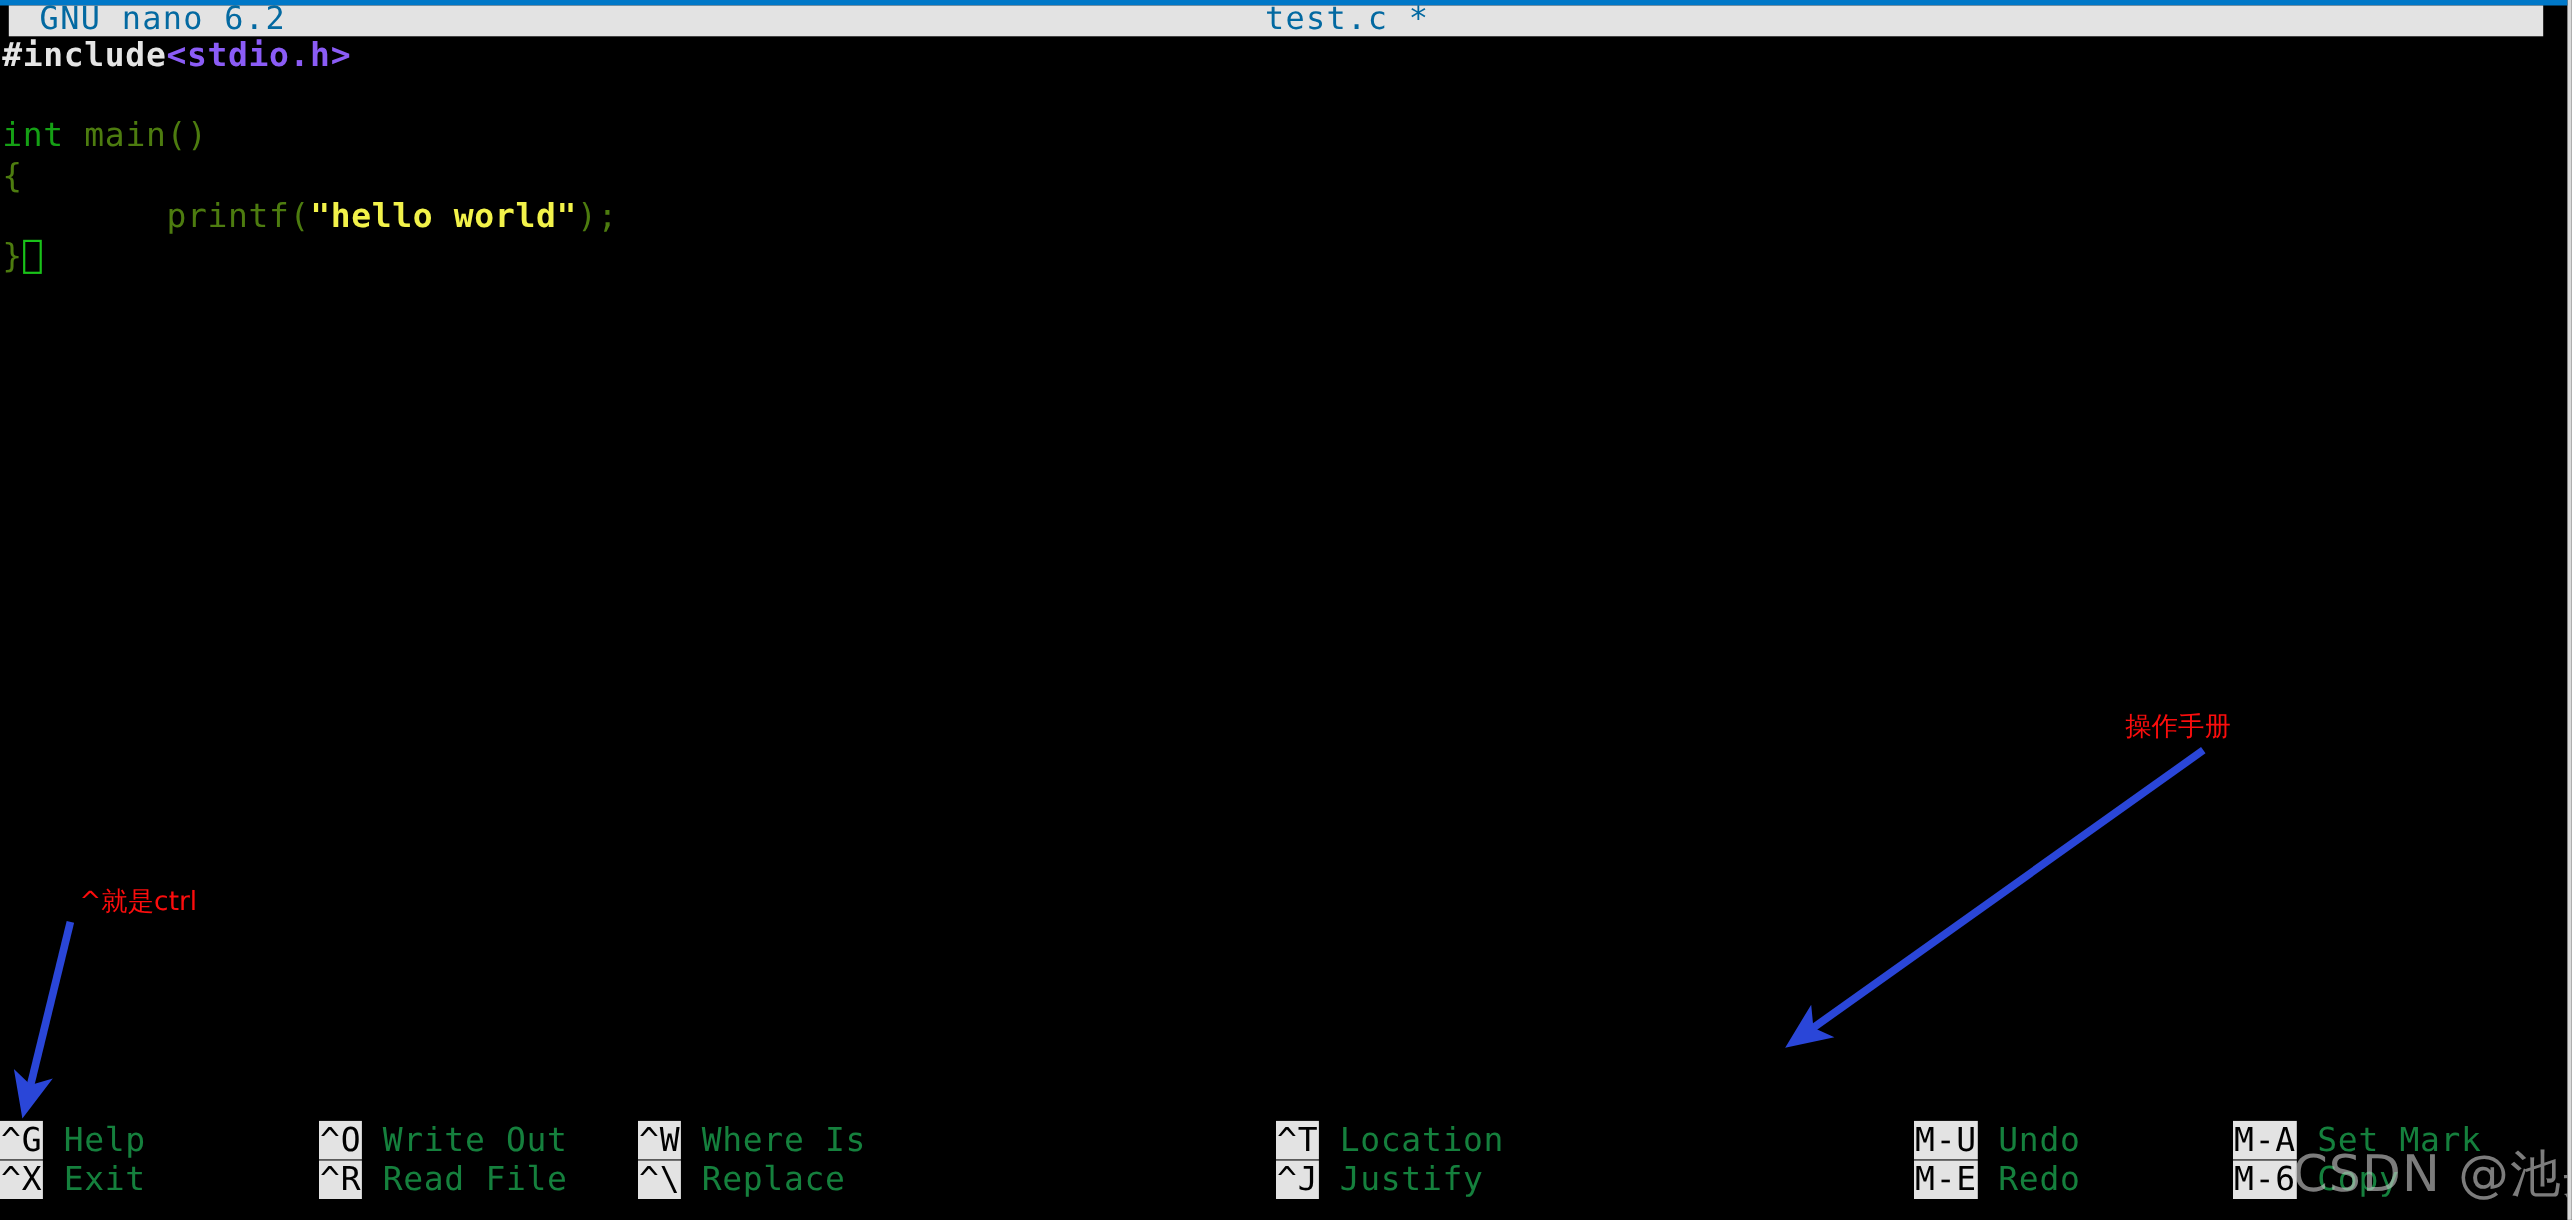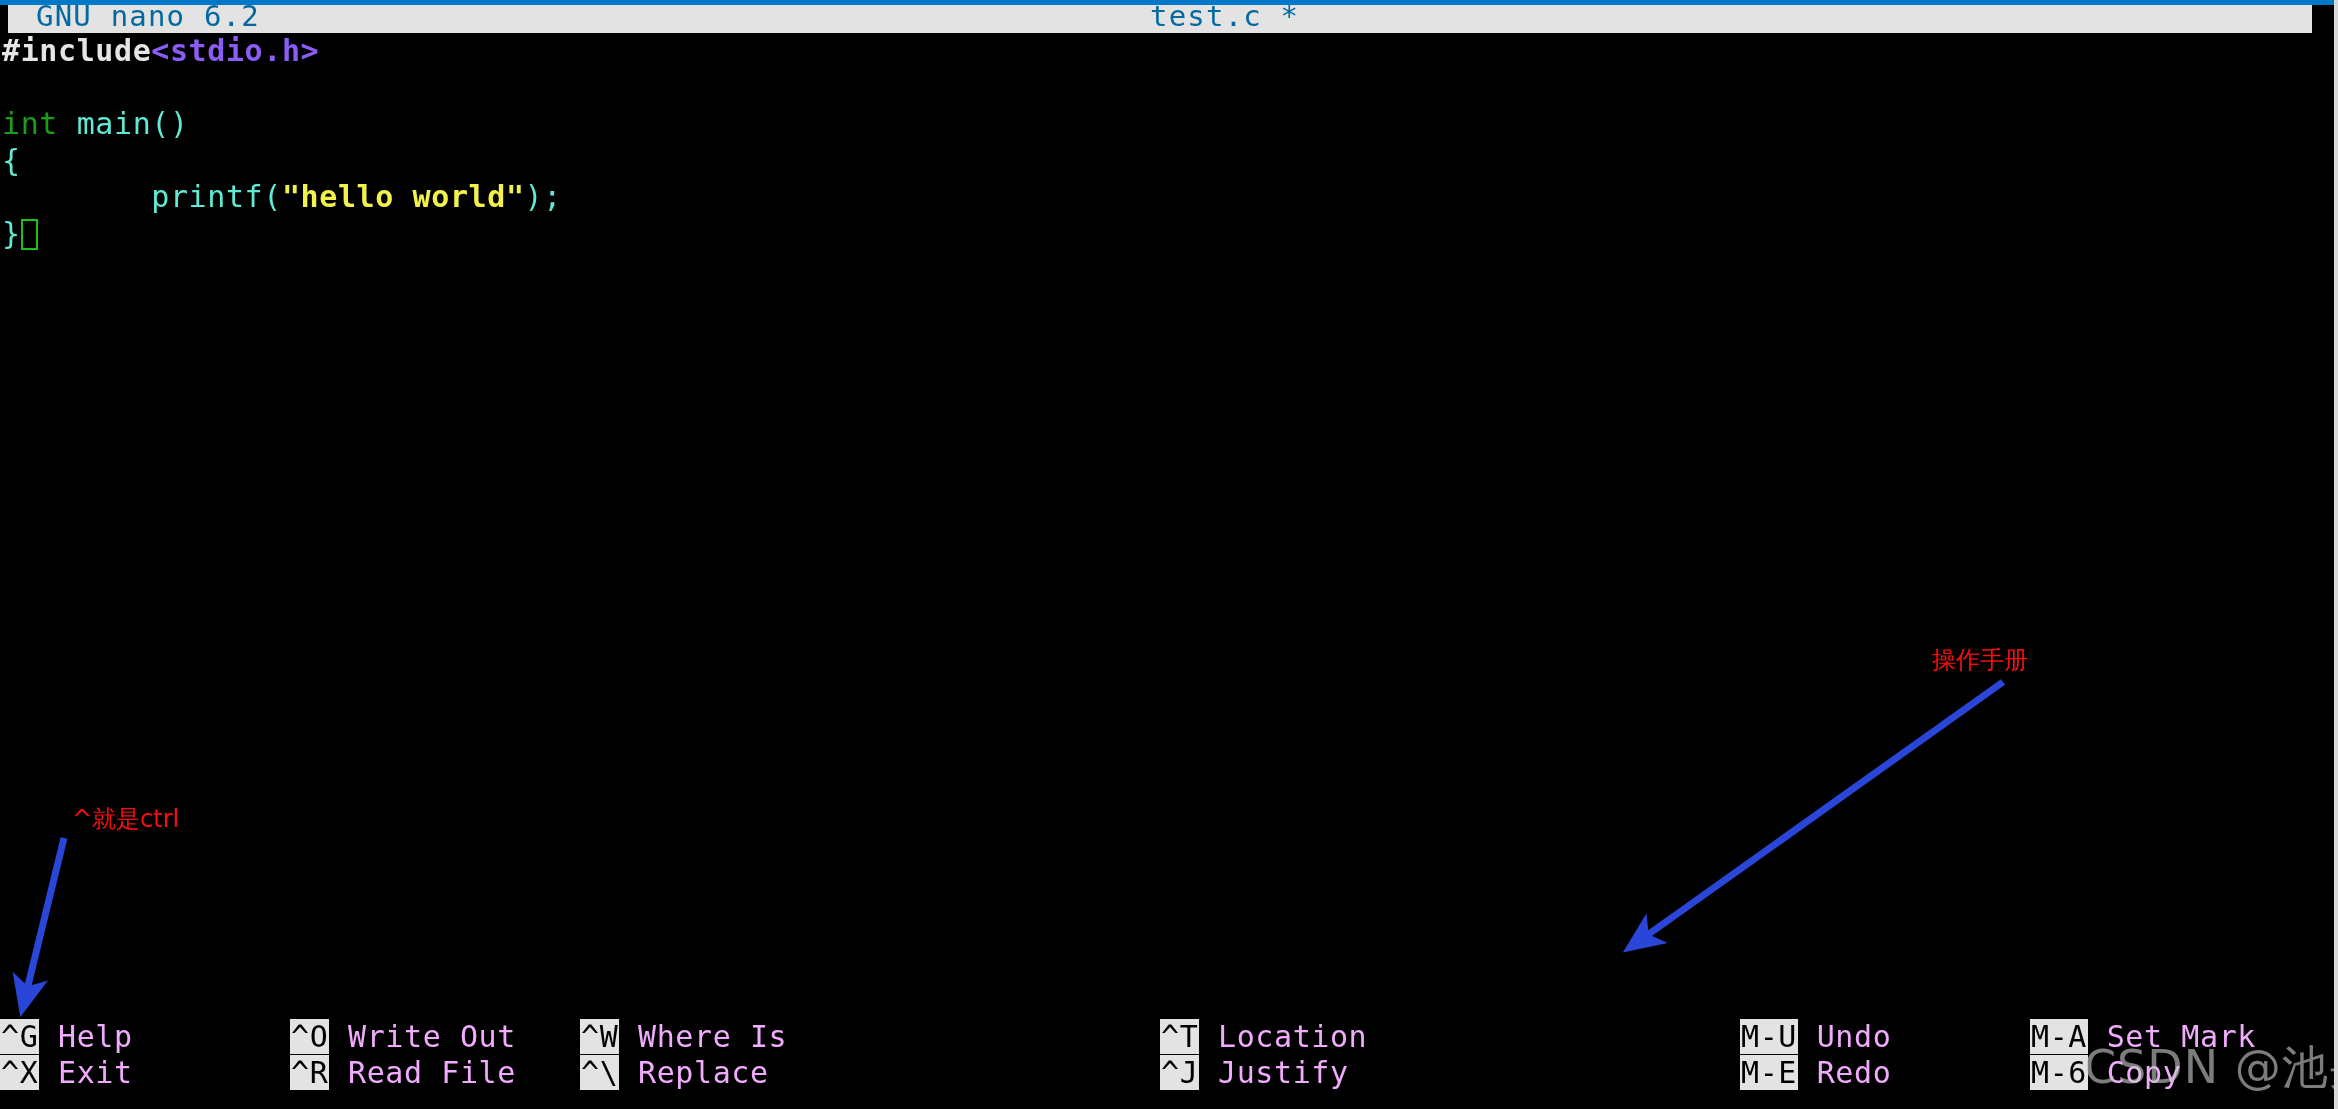--- a/index.html
+++ b/index.html
@@ -69,21 +69,21 @@
     width: 2310px;
     font-size: 30px;
     line-height: 36.5px;
     white-space: pre;
     letter-spacing: 0.6px;
   }
   .code .ln { display: block; height: 36.5px; }
   .tok-pp      { color: #e5e5e5; font-weight: bold; }
   .tok-hdr     { color: #8b5cf6; font-weight: bold; }
   .tok-type    { color: #15a015; }
-  .tok-plain   { color: #5eead4; }
+  .tok-plain   { color: #4d7c0f; }
   .tok-str     { color: #f2f24a; font-weight: bold; }
   .cursor-box {
     display: inline-block;
     width: 17px;
     height: 31px;
     border: 2px solid #19c219;
     box-sizing: border-box;
     vertical-align: -6px;
   }
 
@@ -111,21 +111,21 @@
     color: #ffffff;
     letter-spacing: 0.6px;
   }
   .sc-row.r1 { top: 4px; }
   .sc-row.r2 { top: 40px; }
   .sc-key {
     background: #e3e3e3;
     color: #000000;
     padding: 0 1px;
   }
-  .sc-label { color: #f0abfc; }
+  .sc-label { color: #15803d; }
 
   
   .annot {
     position: absolute;
     color: #fb0d0d;
     font-family: "DejaVu Sans", "Liberation Sans", sans-serif;
     font-size: 24px;
     line-height: 28px;
     white-space: pre;
   }

